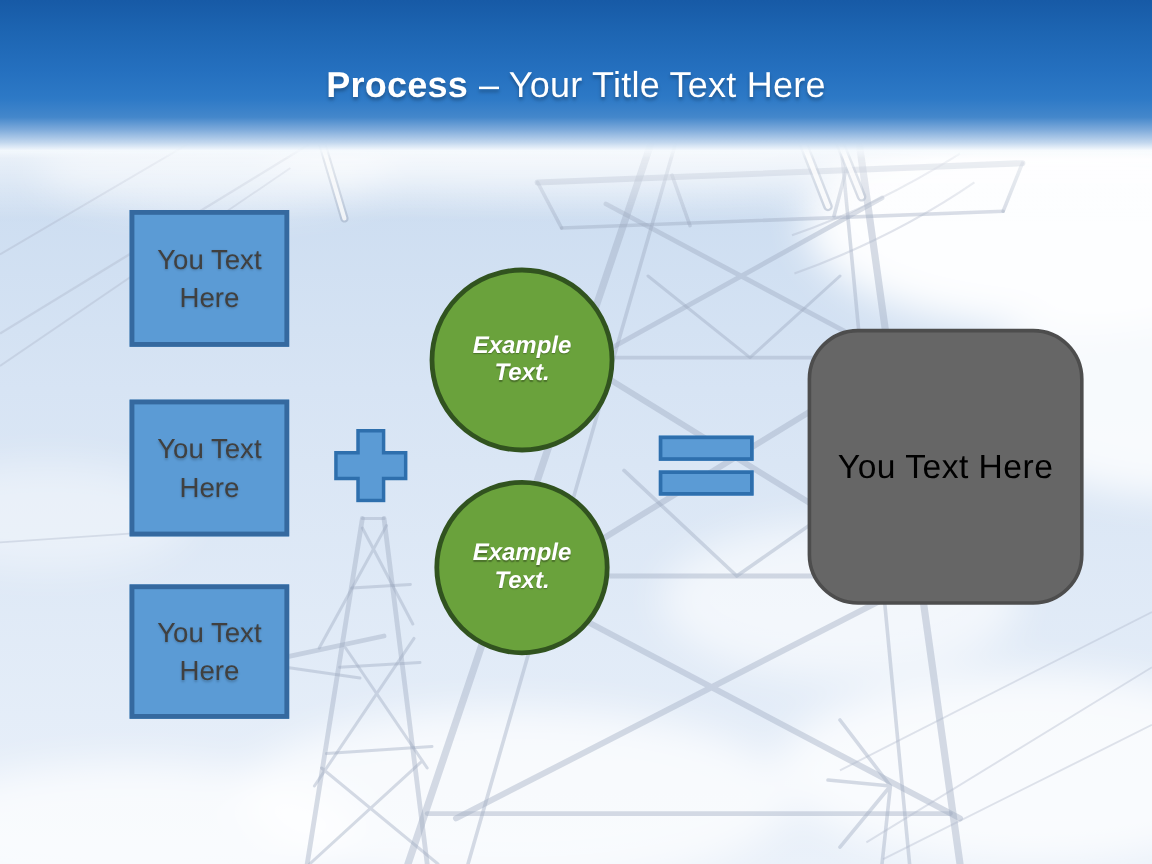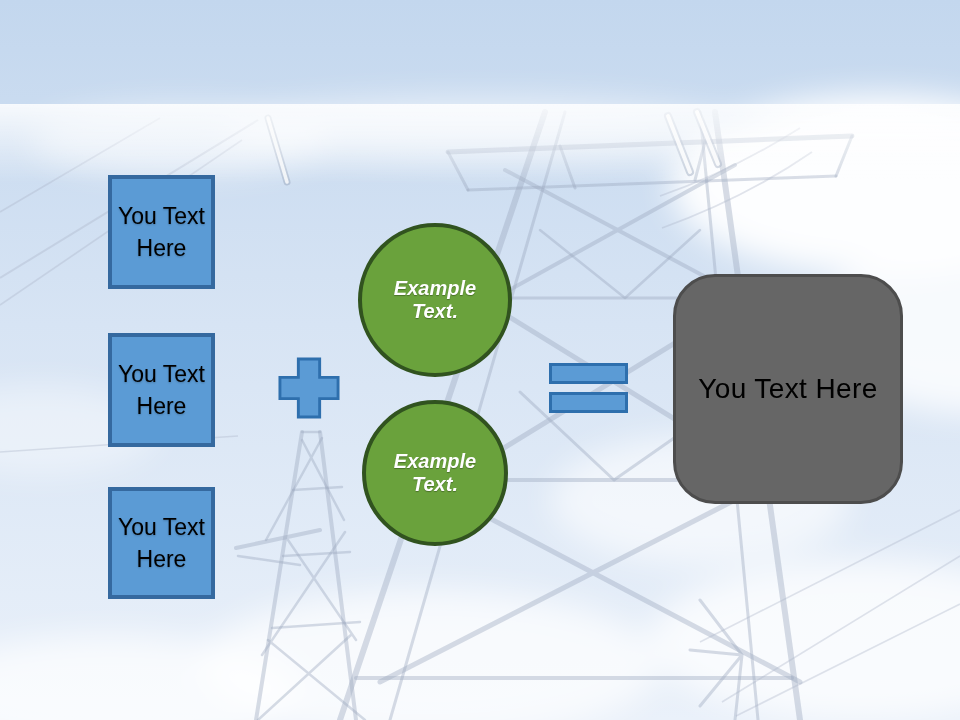--- a/index.html
+++ b/index.html
@@ -20,24 +20,24 @@
   .title{
     position:absolute;left:0;top:54px;width:100%;
     text-align:center;color:#ffffff;font-size:30px;line-height:36px;
     text-shadow:0 2px 3px rgba(0,0,0,0.28);
     letter-spacing:0.2px;
   }
   .t-bold{font-weight:bold;}
   .t-rest{font-weight:normal;margin-left:9px;}
   
   .blue-box{
-    position:absolute;left:108px;width:107px;height:114px;
+    position:absolute;left:108px;width:133px;height:114px;
     box-sizing:border-box;background:#5b9bd5;border:4px solid #35699f;
     display:flex;align-items:center;justify-content:center;
-    color:#000000;font-size:23px;line-height:32px;text-align:center;
+    color:#404040;font-size:23px;line-height:32px;text-align:center;
     white-space:pre-line;text-shadow:0 1px 2px rgba(0,0,0,0.22);
   }
   .box1{top:175px;}
   .box2{top:333px;}
   .box3{top:487px;height:112px;}
   
   .plus{position:absolute;left:278px;top:357px;width:62px;height:62px;}
   
   .circle{
     position:absolute;border-radius:50%;box-sizing:border-box;
@@ -146,20 +146,25 @@
       <path d="M668,116 L690,172" stroke="#ffffff" stroke-opacity="0.85" stroke-width="4"></path>
       <path d="M697,112 L718,164" stroke="#9aa7bd" stroke-opacity="0.5" stroke-width="8"></path>
       <path d="M697,112 L718,164" stroke="#ffffff" stroke-opacity="0.85" stroke-width="4"></path>
       <path d="M268,118 L287,182" stroke="#9aa7bd" stroke-opacity="0.5" stroke-width="7"></path>
       <path d="M268,118 L287,182" stroke="#ffffff" stroke-opacity="0.8" stroke-width="3.5"></path>
     </g>
 
     <rect x="0" y="104" width="960" height="80" fill="url(#fadeTop)"></rect>
   </svg>
 
+  <div class="header">
+    <div class="title">
+      <span class="t-bold">Process</span><span class="t-rest">– Your Title Text Here</span>
+    </div>
+  </div>
 
   <div class="blue-box box1">
     <span>You Text
 Here</span>
   </div>
   <div class="blue-box box2">
     <span>You Text
 Here</span>
   </div>
   <div class="blue-box box3">

